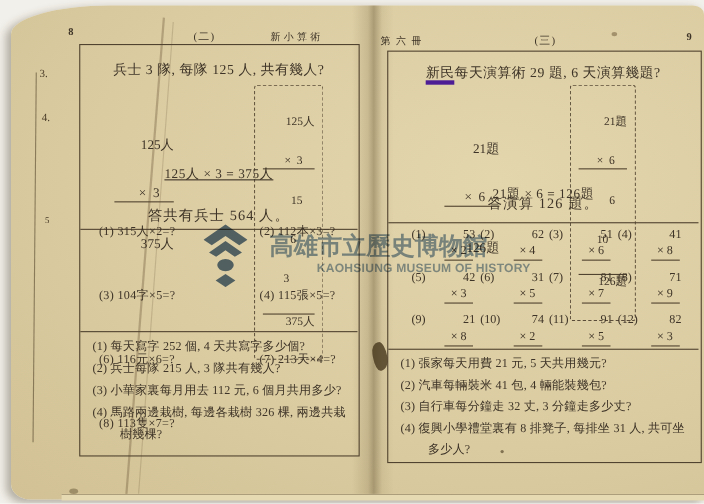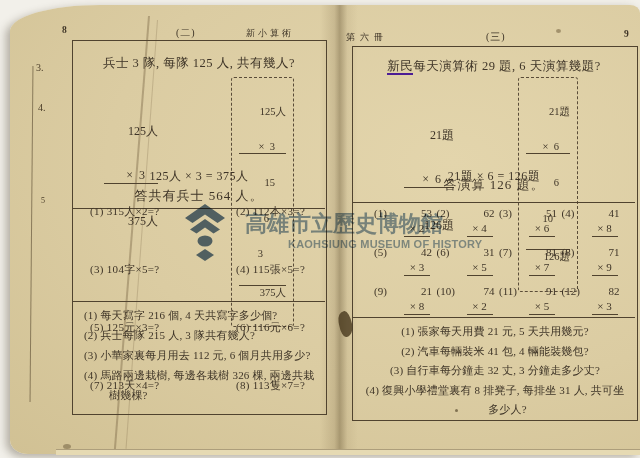--- a/index.html
+++ b/index.html
@@ -18,21 +18,21 @@
         border-left:1px solid rgba(115,95,62,.25);transform:rotate(4.2deg);transform-origin:top center;}
   .prevline{position:absolute;left:31px;top:66px;height:336px;width:0;
         border-left:1.2px solid rgba(85,70,45,.6);transform:rotate(.5deg);}
   .prevlbl{position:absolute;font-size:10px;color:#4a3c28;}
   .underedge{position:absolute;left:56px;top:449px;width:584px;height:5px;background:#e6dab3;
         border-top:1px solid rgba(105,85,55,.45);}
   .pagebox{position:absolute;border:1.5px solid #50432f;}
   .hr{position:absolute;height:0;border-top:1.4px solid #50432f;}
   .hdr{position:absolute;font-size:9.5px;letter-spacing:1px;white-space:nowrap;}
   .prob{position:absolute;font-size:12.5px;letter-spacing:.5px;text-align:center;white-space:nowrap;}
-  .prob .pname{border-bottom:2px solid #4c1d95;text-align:center;}
+  .prob .pname{border-bottom:4px solid #4c1d95;text-align:center;}
   .vcalc{position:absolute;text-align:right;font-size:12px;line-height:14.5px;white-space:pre;}
   .vcalc .op{border-bottom:1.3px solid #50432f;padding-right:13px;padding-bottom:1px;}
   .vcalc .res{margin-top:1px;}
   .dcalc{position:absolute;border:1.2px dashed #5a4c38;border-radius:3px;text-align:right;
         font-size:10.5px;line-height:11.8px;padding:4px 7px;white-space:pre;}
   .dcalc .op{border-bottom:1px solid #50432f;padding-right:11px;}
   .dcalc .pa{padding-right:11px;} .dcalc .pb{padding-right:17px;} .dcalc .pc{padding-right:23px;}
   .dcalc .res{border-top:1px solid #50432f;padding-top:1px;margin-top:1px;}
   .eq{position:absolute;font-size:12px;letter-spacing:.5px;text-align:center;white-space:nowrap;}
   .ans{position:absolute;font-size:13px;letter-spacing:1px;text-align:center;white-space:nowrap;}
@@ -40,21 +40,21 @@
         grid-template-columns:110px 1fr;font-size:11px;line-height:22px;letter-spacing:.3px;gap:36px;}
   .vx-grid{position:absolute;left:374px;top:206px;width:250px;display:grid;
         grid-template-columns:repeat(4,1fr);row-gap:8px;font-size:11px;}
   .vx{width:58px;line-height:14px;}
   .vx .t{display:flex;justify-content:space-between;}
   .vx .m{margin-left:auto;margin-right:2px;width:26px;text-align:center;
         border-bottom:1.2px solid #50432f;padding-bottom:1px;margin-top:1px;}
   .wp{position:absolute;font-size:11px;letter-spacing:.2px;}
   .wp .item{padding-left:25px;text-indent:-25px;}
   .wp-l{left:84px;top:305px;width:238px;line-height:20px;}
-  .wp-r{left:364px;top:322px;width:262px;line-height:19.5px;text-align:center;}
+  .wp-r{left:364px;top:322px;width:262px;line-height:19.5px;}
   .blot1{position:absolute;left:339px;top:311px;width:13px;height:26px;background:#4a3a20;opacity:.82;
         border-radius:55% 45% 60% 40%/40% 60% 45% 55%;transform:rotate(-10deg);}
   .blot2{position:absolute;left:556px;top:29px;width:5px;height:4px;background:rgba(90,70,40,.45);border-radius:50%;}
   .blot3{position:absolute;left:63px;top:444px;width:8px;height:5px;background:rgba(80,62,35,.4);border-radius:50%;}
   .enddot{position:absolute;left:455px;top:409px;width:3px;height:3px;background:rgba(70,55,30,.6);border-radius:50%;}
   .wm{position:absolute;z-index:40;mix-blend-mode:multiply;}
   .wm-title{left:245px;top:209px;font-family:Liberation Sans, sans-serif;font-weight:bold;
         font-size:22px;color:rgba(62,98,140,.62);white-space:nowrap;}
   .wm-sub{left:288px;top:238px;font-family:"Liberation Sans","DejaVu Sans",sans-serif;font-weight:bold;
         font-size:11px;letter-spacing:.2px;color:rgba(62,98,140,.58);white-space:nowrap;}
@@ -92,40 +92,39 @@
 
     <div class="dcalc" style="left:231px;top:77px;width:47px;">
       <div>125人</div>
       <div class="op">×  3</div>
       <div class="pa">15</div>
       <div class="pb">6</div>
       <div class="pc">3</div>
       <div class="res">375人</div>
     </div>
 
-    <div class="eq" style="left:78px;top:168px;width:242px;">125人 × 3 = 375人</div>
+    <div class="eq" style="left:78px;top:150px;width:242px;text-decoration:underline;">125人 × 3 = 375人</div>
     <div class="ans" style="left:78px;top:187px;width:242px;">答共有兵士 564 人。</div>
 
     <div class="hr" style="left:73px;top:208px;width:252px;"></div>
 
     <div class="ex-grid">
       <div>(1) 315人×2=?</div>
       <div>(2) 112本×3=?</div>
       <div>(3) 104字×5=?</div>
       <div>(4) 115張×5=?</div>
-      <div>(5) 125元×3=?</div>
       <div>(6) 116元×6=?</div>
       <div>(7) 213天×4=?</div>
       <div>(8) 113隻×7=?</div>
     </div>
 
     <div class="hr" style="left:73px;top:301px;width:252px;"></div>
 
     <div class="wp wp-l">
-      <div class="item">(1) 每天寫字 216 個, 4 天共寫字多少個?</div>
+      <div class="item">(1) 每天寫字 252 個, 4 天共寫字多少個?</div>
       <div class="item">(2) 兵士每隊 215 人, 3 隊共有幾人?</div>
       <div class="item">(3) 小華家裏每月用去 112 元, 6 個月共用多少?</div>
       <div class="item">(4) 馬路兩邊栽樹, 每邊各栽樹 326 棵, 兩邊共栽樹幾棵?</div>
     </div>
   </div>
 
   <div>
     <span class="hdr" style="left:346px;top:31px;font-size:9px;letter-spacing:5px;">第六冊</span>
     <span class="hdr" style="left:486px;top:30px;font-size:10px;">(三)</span>
     <span class="hdr" style="left:624px;top:29px;font-weight:bold;">9</span>

